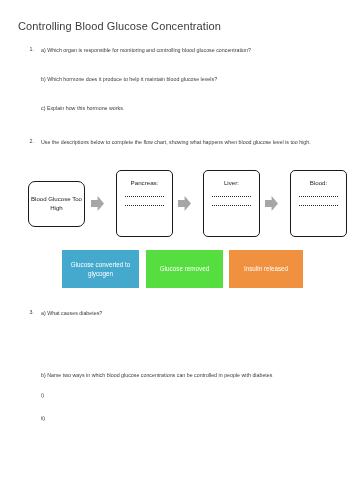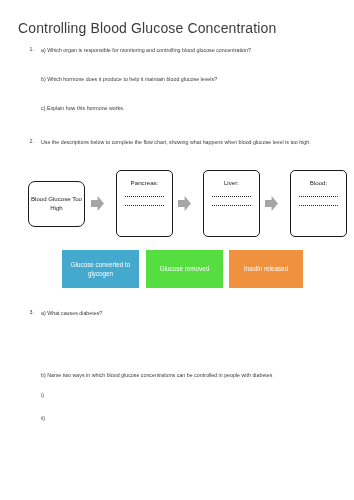--- a/index.html
+++ b/index.html
@@ -21,21 +21,21 @@
     left: 0; top: 0;
     width: 354px; height: 500px;
     background: #fff;
   }
 
   
   .doc-title {
     position: absolute;
     left: 18px;
     top: 20px;
-    font-size: 14px;
+    font-size: 11px;
     letter-spacing: .01em;
     color: #3b3b3b;
     white-space: nowrap;
   }
 
   
   .qnum {
     position: absolute;
     font-size: 5.3px;
     color: #3b3b3b;

